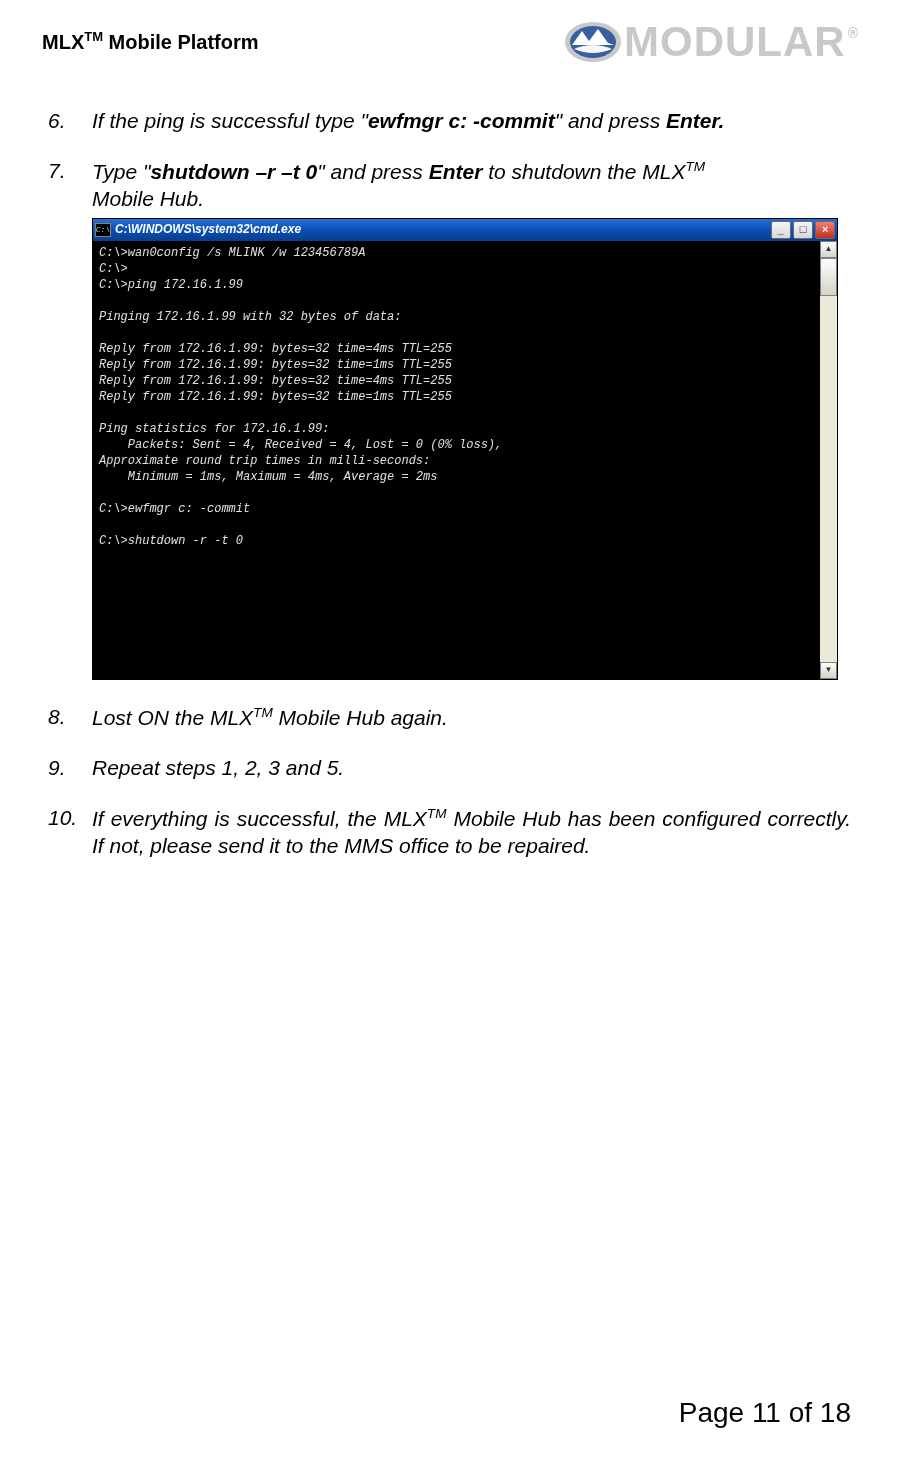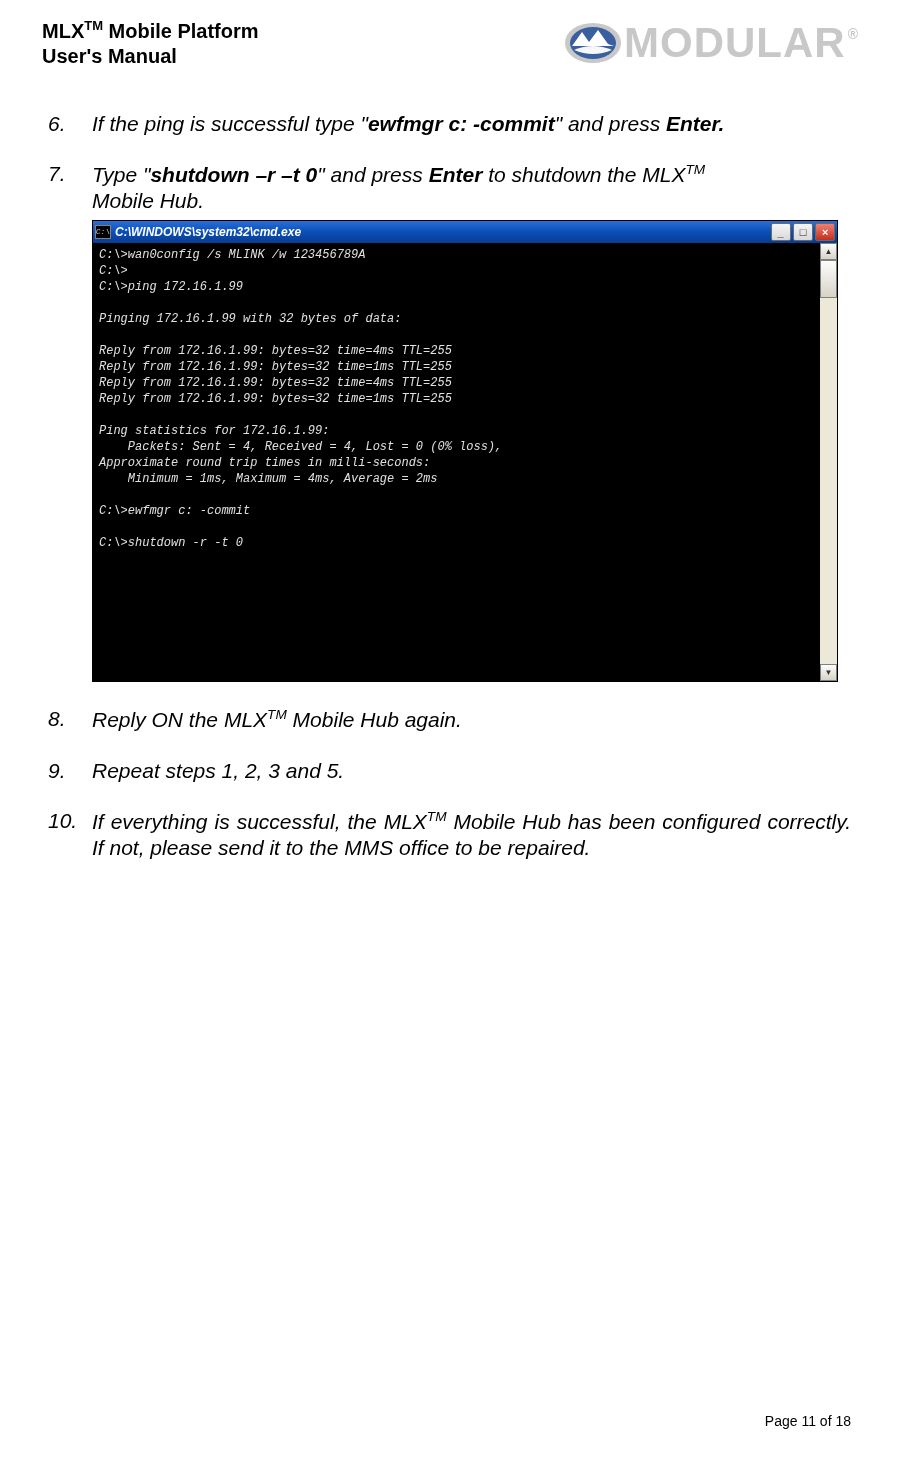--- a/index.html
+++ b/index.html
@@ -177,34 +177,33 @@
       left: 0;
       right: 0;
       height: 38px;
       background: linear-gradient(#fdfdfd, #d6d3c6);
       border: 1px solid #808080;
     }
     .footer {
       position: absolute;
       bottom: 42px;
       right: 48px;
-      font-size: 14px;
+      font-size: 28px;
       margin-top: 28px;
     }
     b { font-weight: bold; }
   </style>
 </head>
 <body>
 
 <div class="page-header">
   <div class="header-left">
     <div>
       <span>MLX</span><span class="sup">TM</span><span> Mobile Platform</span>
     </div>
-    <div>User's Manual</div>
   </div>
   <div class="header-logo">
     <div class="logo-badge">
       <svg width="58" height="42" viewBox="0 0 58 42">
         <ellipse cx="29" cy="21" rx="28" ry="20" fill="#c8c8c8"></ellipse>
         <ellipse cx="29" cy="21" rx="23" ry="16" fill="#3a5fa0"></ellipse>
         <path d="M8 24 L18 10 L25 20 L34 8 L44 22 L50 24 Z" fill="#ffffff"></path>
         <path d="M10 28 Q29 20 48 28 Q29 36 10 28 Z" fill="#ffffff" opacity="0.95"></path>
       </svg>
     </div>
@@ -271,21 +270,21 @@
             <div class="scroll-track">
               <div class="scroll-thumb"></div>
             </div>
             <div class="scroll-btn">▼</div>
           </div>
         </div>
       </div>
     </li>
 
     <li>
-      <span>Reply ON the MLX</span><span class="sup">TM</span><span> Mobile Hub again.</span>
+      <span>Lost ON the MLX</span><span class="sup">TM</span><span> Mobile Hub again.</span>
     </li>
 
     <li>Repeat steps 1, 2, 3 and 5.</li>
 
     <li class="step-justify">
       <span>If everything is successful, the MLX</span><span class="sup">TM</span><span> Mobile Hub has been configured correctly. If not, please send it to the MMS office to be repaired.</span>
     </li>
 
   </ol>
 </div>

